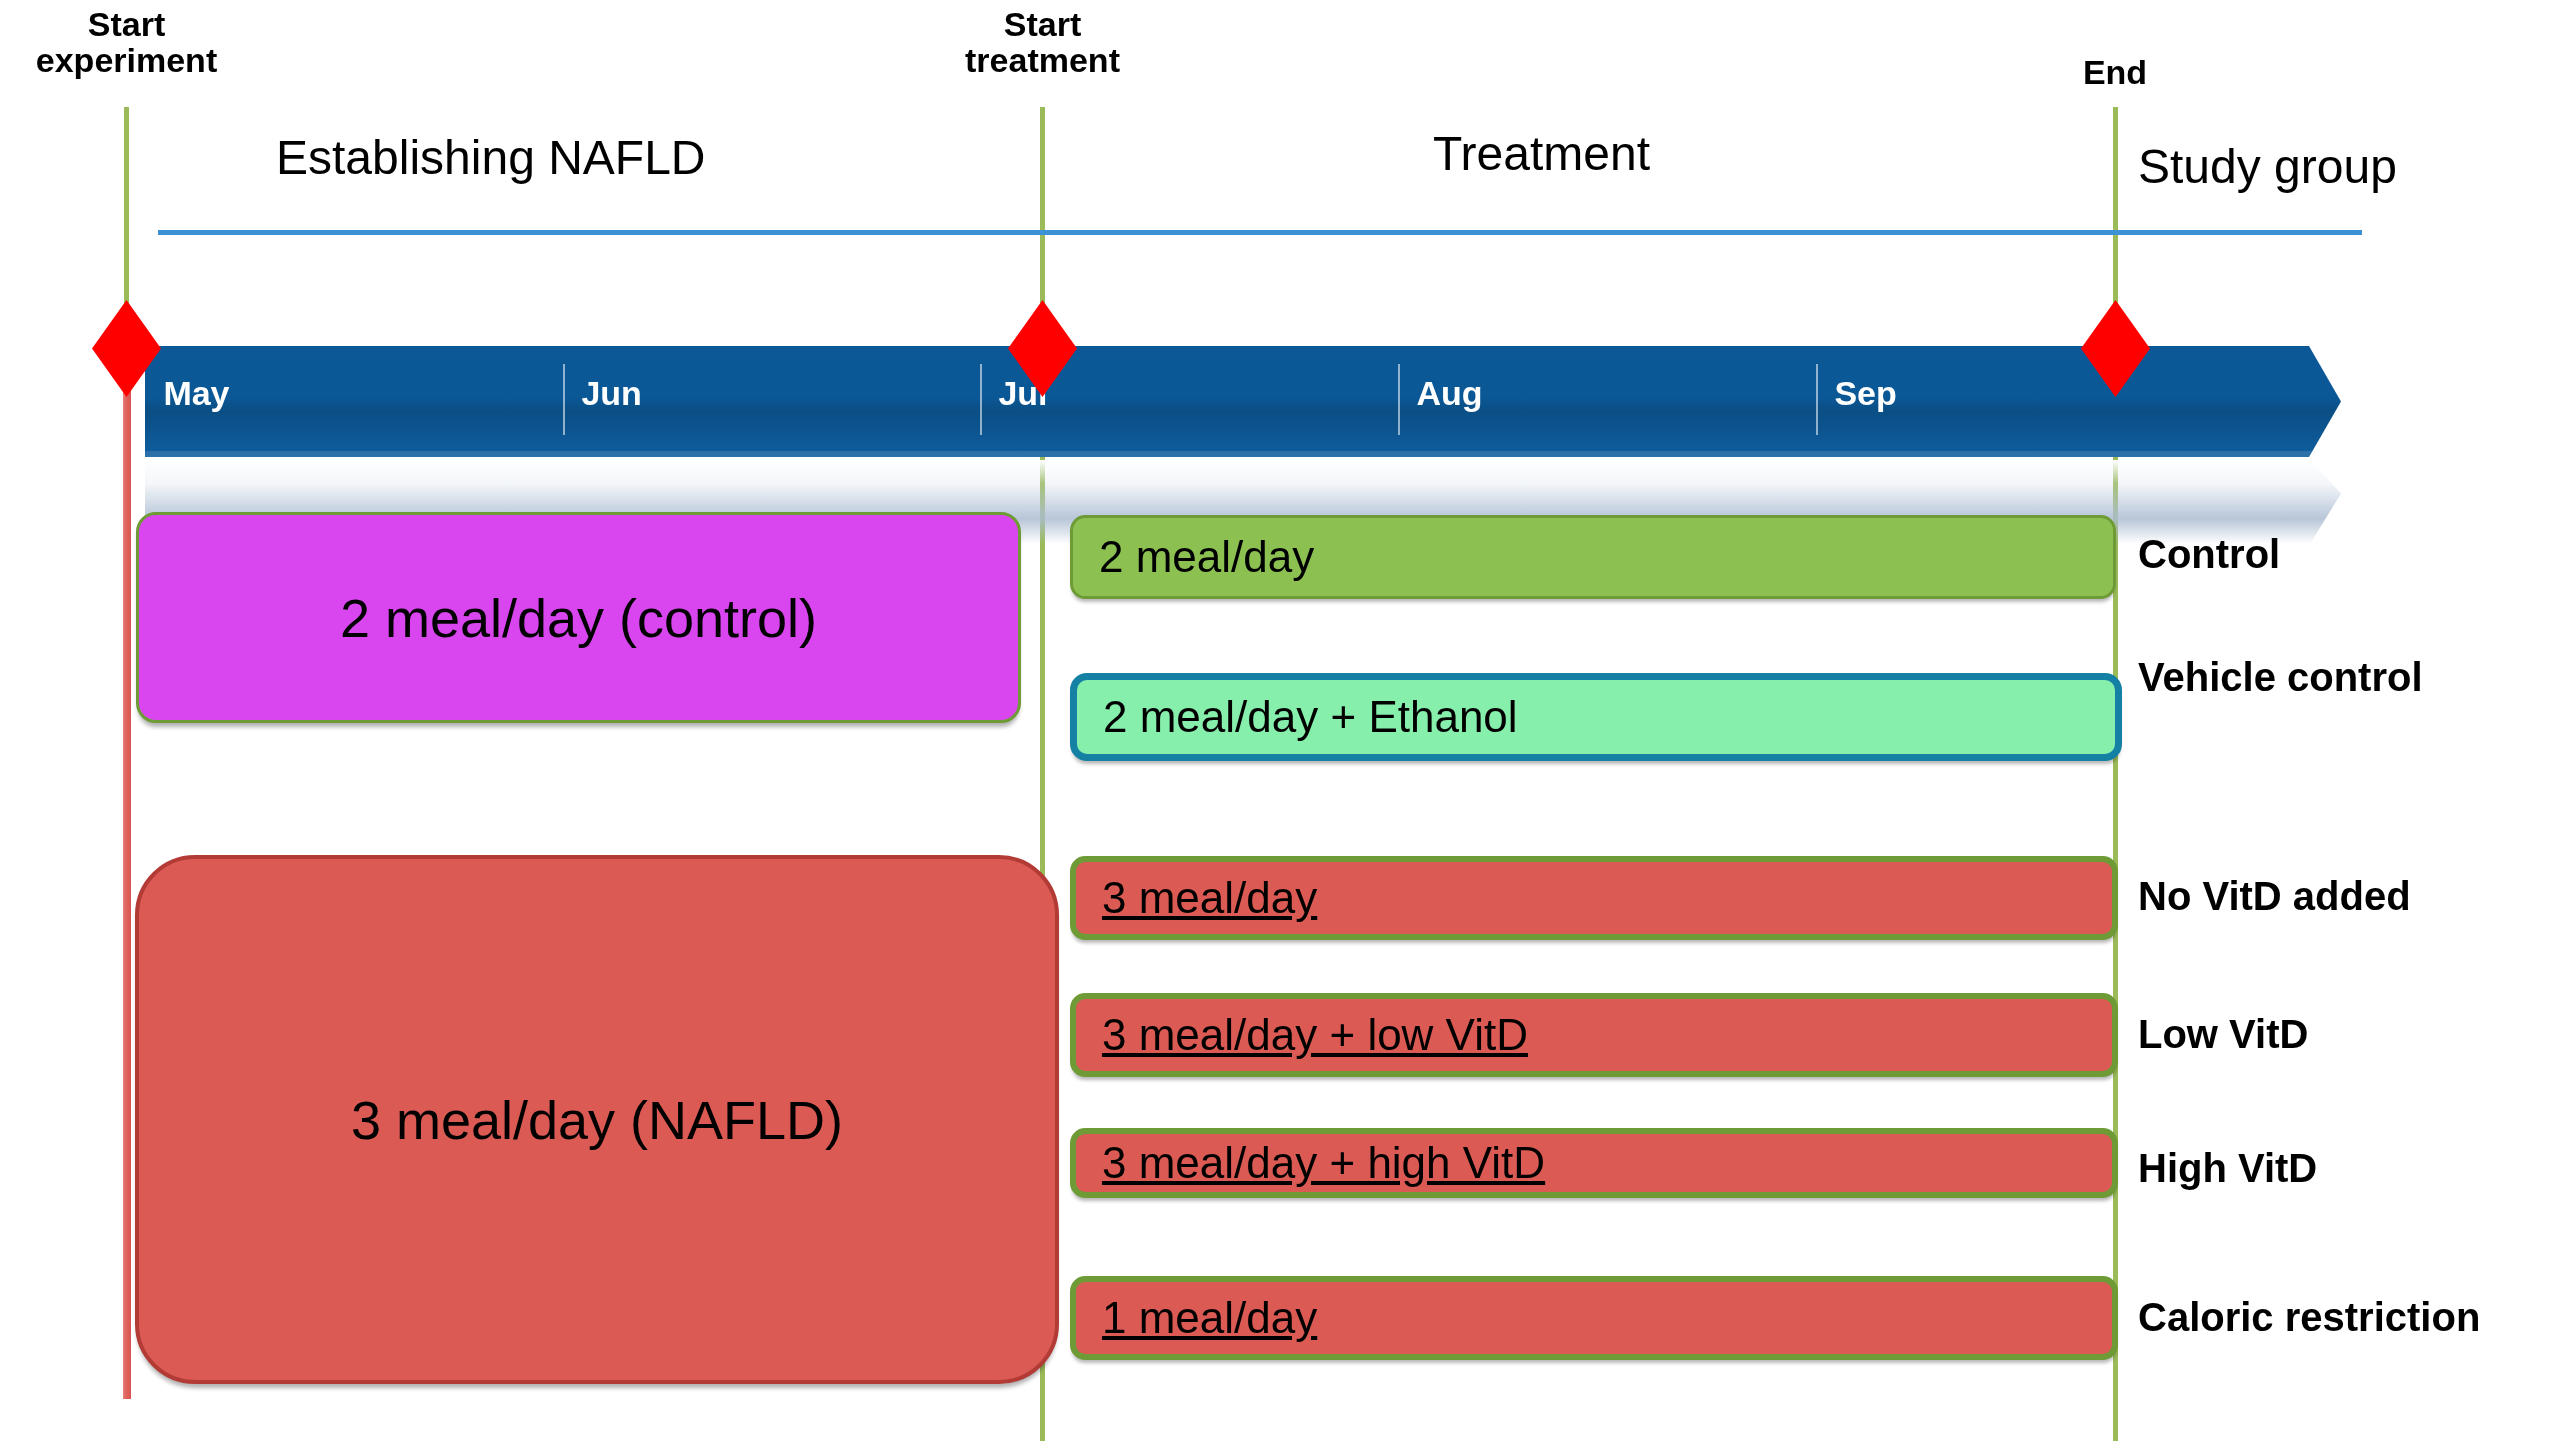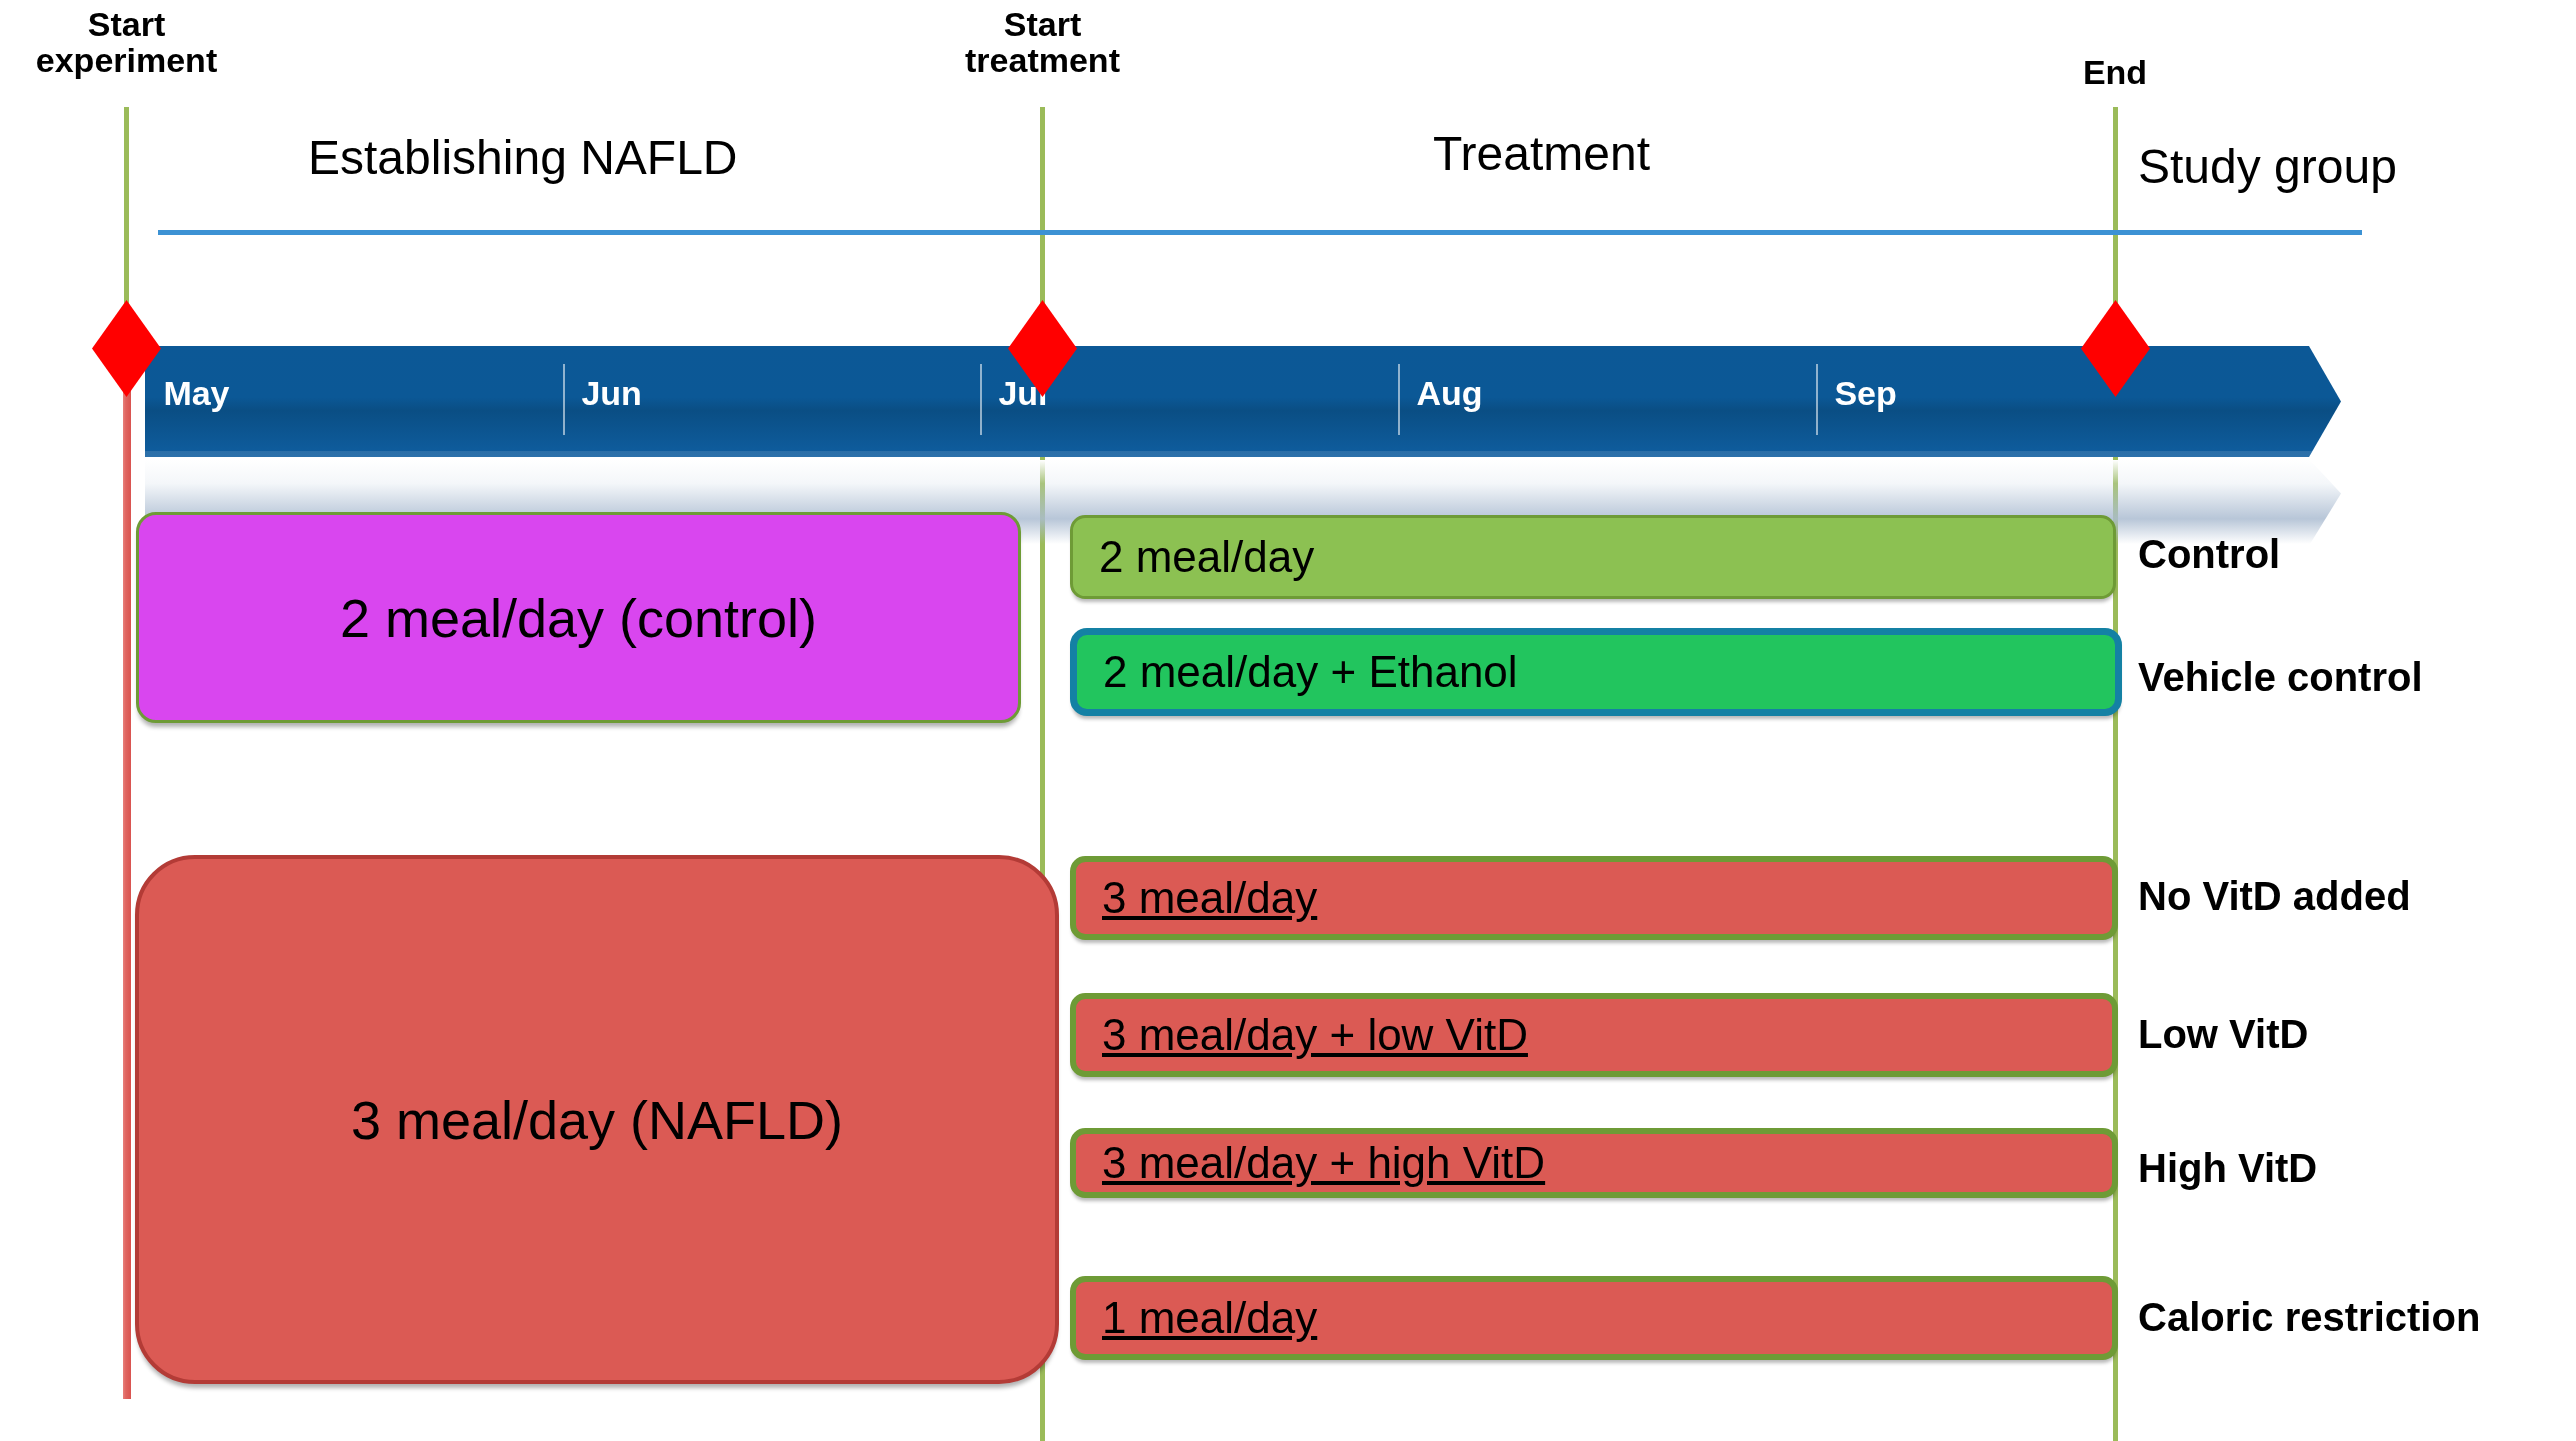--- a/index.html
+++ b/index.html
@@ -18,21 +18,21 @@
 
   
   .milestone{position:absolute;font-weight:bold;font-size:34px;line-height:1.06;
              text-align:center;letter-spacing:0px;}
   .m-start-exp{left:0px;top:6.1px;width:253px;}
   .m-start-trt{left:916px;top:6.1px;width:253px;}
   .m-end{left:2027px;top:54px;width:176px;}
 
   
   .phase{position:absolute;font-size:48px;font-weight:400;color:#000;}
-  .phase-nafld{left:276px;top:130px;margin-left:32px;}
+  .phase-nafld{left:276px;top:130px;}
   .phase-treatment{left:1433px;top:126px;}
   .phase-study{left:2138px;top:139px;}
 
   
   .blue-rule{position:absolute;left:158px;top:230px;width:2204px;height:5.4px;
              background:#3C92D4;}
 
   
   .timeline{position:absolute;left:145px;top:346px;width:2196px;height:111px;}
   .timeline .bar{position:absolute;left:0;top:0;width:100%;height:100%;
@@ -61,22 +61,22 @@
   .bigbox{position:absolute;display:flex;align-items:center;justify-content:center;
       font-size:54px;color:#000;text-align:center;box-sizing:border-box;}
   .bigbox.green{background:#d946ef;border:3.8px solid #6E9B36;border-radius:20px;
       box-shadow:0 5.4px 4.6px -2.3px rgba(0,0,0,0.30);}
   .bigbox.red{background:#DB5A54;border:4.6px solid #B33B36;border-radius:60px;
       box-shadow:0 5.4px 4.6px -2.3px rgba(0,0,0,0.30);}
   .tbox{position:absolute;box-sizing:border-box;display:flex;align-items:center;
       padding-left:26px;font-size:44px;color:#000;white-space:nowrap;}
   .tbox.green{background:#8CC152;border:3.8px solid #6E9B36;border-radius:15.3px;
       box-shadow:0 4.6px 3.8px -2.3px rgba(0,0,0,0.28);}
-  .tbox.green-teal{background:#22c55e;border:7.7px solid #1481A4;border-radius:17px;
-      box-shadow:0 4.6px 3.8px -2.3px rgba(0,0,0,0.28);}
+  .tbox.green-teal{background:#86efac;border:7.7px solid #1481A4;border-radius:17px;
+      box-shadow:0 4.6px 3.8px -2.3px rgba(0,0,0,0.28);margin-top:45px;}
   .tbox.red{background:#DB5A54;border:6.1px solid #6E9B36;border-radius:15.3px;
       box-shadow:0 4.6px 3.8px -2.3px rgba(0,0,0,0.28);text-decoration:underline;}
 
   .glabel{position:absolute;font-size:40px;font-weight:bold;color:#000;white-space:nowrap;}
 </style>
 </head>
 <body>
 
 <div class="stage">
 

